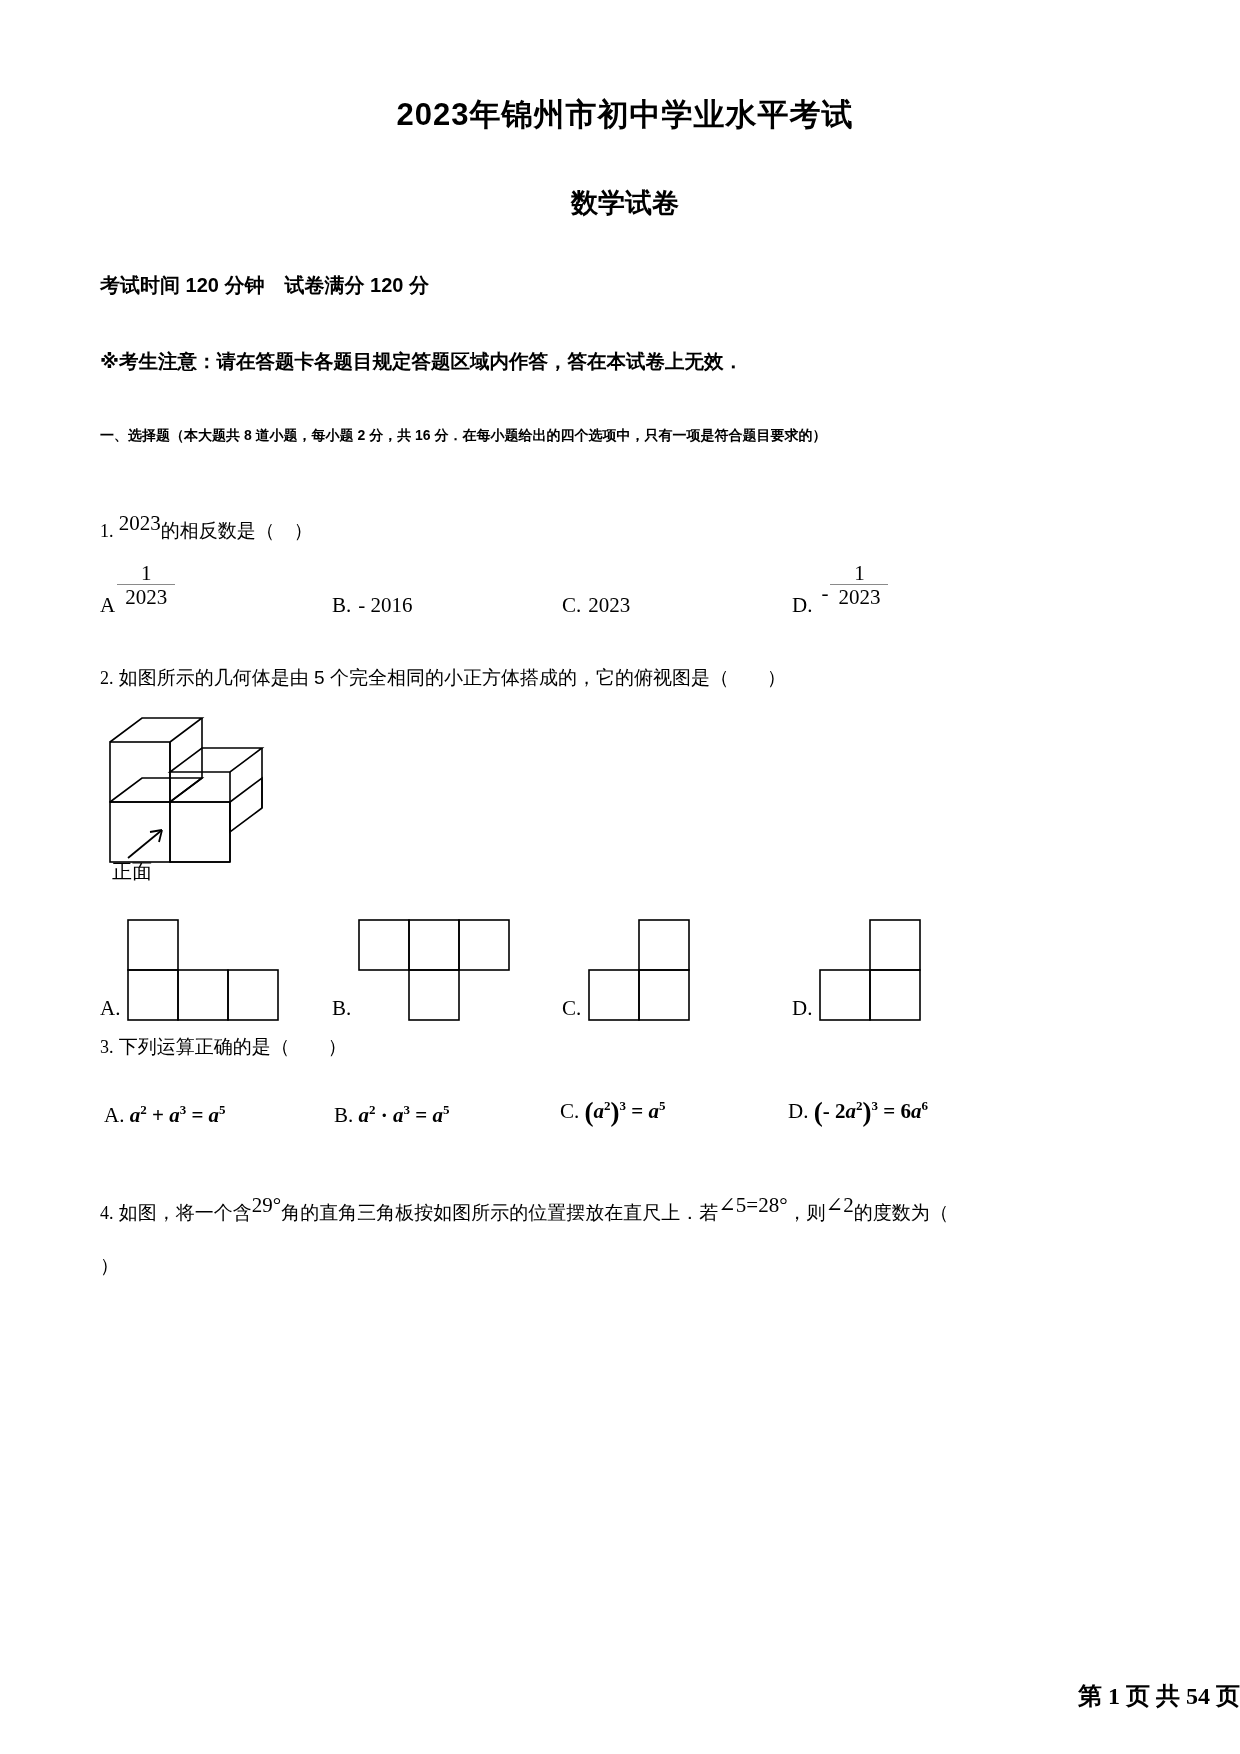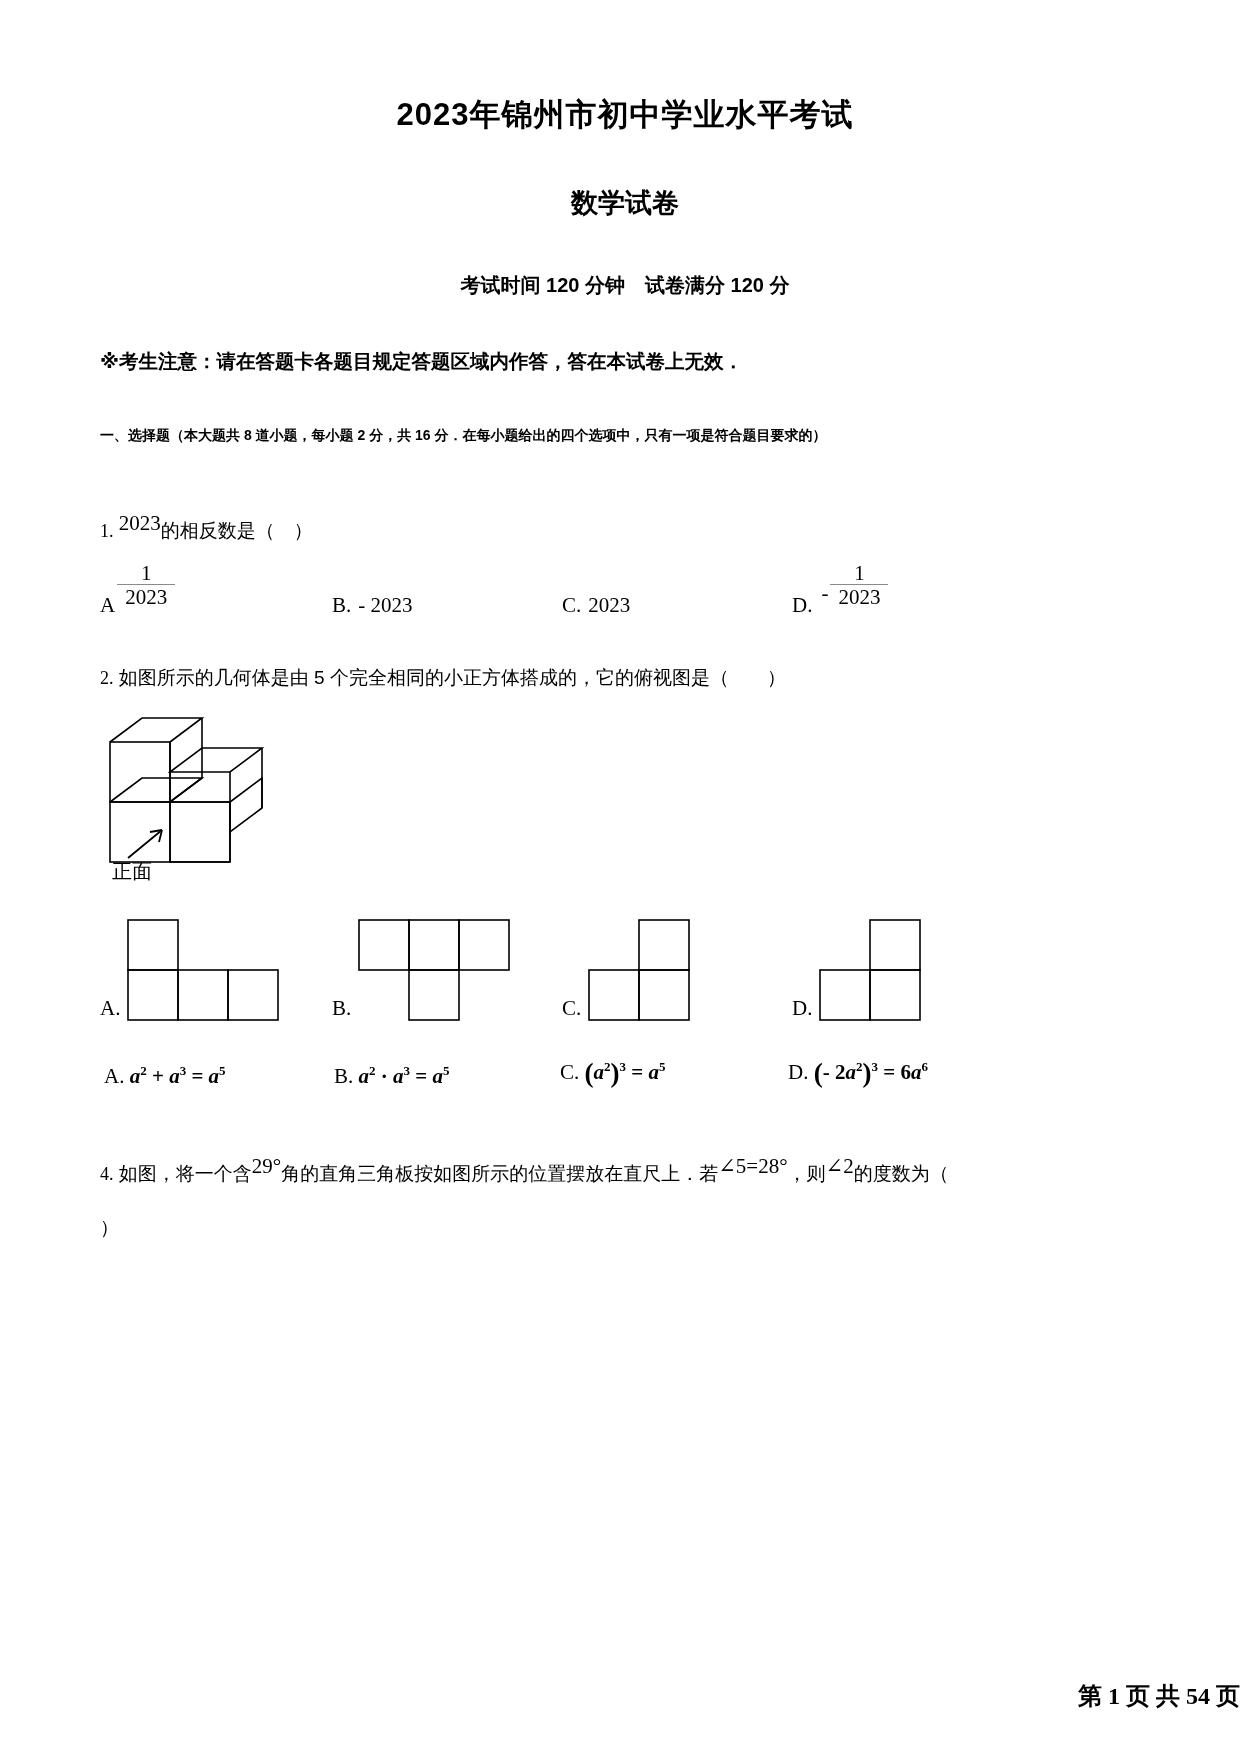--- a/index.html
+++ b/index.html
@@ -41,21 +41,20 @@
   }
   .doc-subtitle {
     text-align: center;
     font-family: "Liberation Sans", "DejaVu Sans", sans-serif;
     font-weight: bold;
     font-size: 27px;
     margin-top: 54px;
     line-height: 1.2;
   }
   .exam-info {
-    text-align: center;
     font-family: "Liberation Sans", "DejaVu Sans", sans-serif;
     font-weight: bold;
     font-size: 20px;
     margin-top: 52px;
   }
   .notice {
     font-family: "Liberation Sans", "DejaVu Sans", sans-serif;
     font-weight: bold;
     font-size: 19.5px;
     margin-top: 48px;
@@ -242,21 +241,21 @@
         <span class="opt-label">A</span>
         <span class="frac">
           <span class="num">1</span>
           <span class="bar"></span>
           <span class="den">2023</span>
         </span>
       </div>
 
       <div class="opt o1b">
         <span class="opt-label">B.</span>
-        <span class="opt-label" style="margin-left:7px">- 2023</span>
+        <span class="opt-label" style="margin-left:7px">- 2016</span>
       </div>
 
       <div class="opt o1c">
         <span class="opt-label">C.</span>
         <span class="opt-label" style="margin-left:7px">2023</span>
       </div>
 
       <div class="opt o1d">
         <span class="opt-label">D.</span>
         <span class="opt-label" style="margin-left:9px;position:relative;top:-12px;">-</span>
@@ -344,20 +343,24 @@
         <svg width="115" height="105" viewBox="0 0 115 105">
           <g fill="none" stroke="#000000" stroke-width="1.6">
             <rect x="52" y="2" width="50" height="50"></rect>
             <rect x="2" y="52" width="50" height="50"></rect>
             <rect x="52" y="52" width="50" height="50"></rect>
           </g>
         </svg>
       </div>
     </div>
 
+    <div class="question q3">
+      <span class="q-num">3.</span>
+      <span>下列运算正确的是（　　）</span>
+    </div>
 
     <div class="q3-options">
       <div class="opt3 o3a">
         <span>A.</span>
         <span class="mathtext">
           <i>a</i><span class="sup">2</span> + <i>a</i><span class="sup">3</span> = <i>a</i><span class="sup">5</span>
         </span>
       </div>
       <div class="opt3 o3b">
         <span>B.</span>

